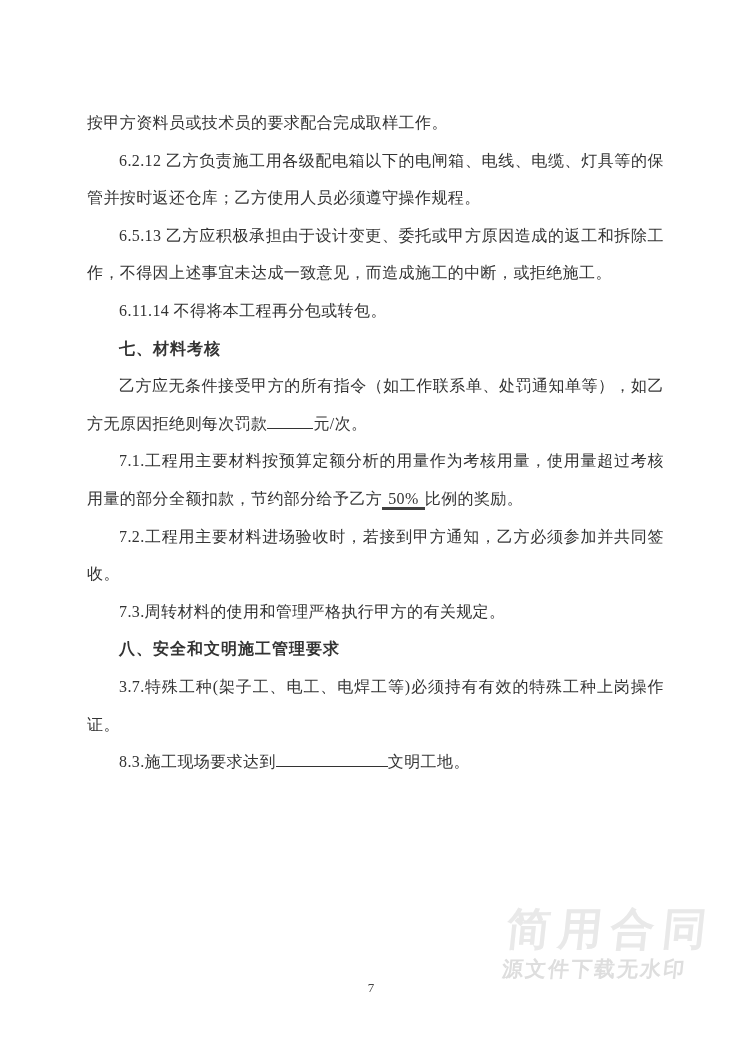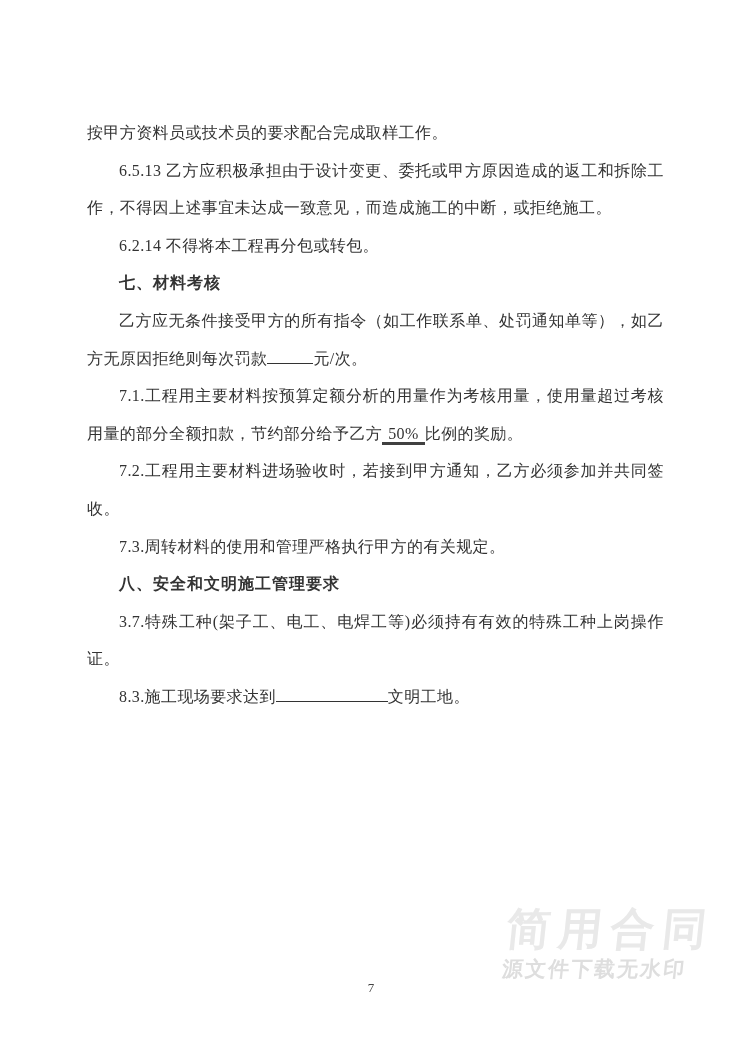--- a/index.html
+++ b/index.html
@@ -12,21 +12,21 @@
     width: 742px;
     height: 1049px;
     background: #ffffff;
     overflow: hidden;
     font-family: "Liberation Serif", serif;
     color: #333333;
   }
   .content {
     position: absolute;
     left: 87px;
-    top: 16px;
+    top: 6px;
     width: 577px;
     padding-top: 98px;
   }
   .para {
     margin: 0;
     font-size: 16px;
     line-height: 37.6px;
     text-align: justify;
     text-indent: 2em;
     letter-spacing: 0.4px;
@@ -87,24 +87,25 @@
 </style>
 </head>
 <body>
 
 <div class="page">
 
   <div class="content">
 
     <p class="para no-indent">按甲方资料员或技术员的要求配合完成取样工作。</p>
 
+    <p class="para">6.2.12 乙方负责施工用各级配电箱以下的电闸箱、电线、电缆、灯具等的保管并按时返还仓库；乙方使用人员必须遵守操作规程。</p>
 
     <p class="para">6.5.13 乙方应积极承担由于设计变更、委托或甲方原因造成的返工和拆除工作，不得因上述事宜未达成一致意见，而造成施工的中断，或拒绝施工。</p>
 
-    <p class="para">6.2.14 不得将本工程再分包或转包。</p>
+    <p class="para">6.11.14 不得将本工程再分包或转包。</p>
 
     <p class="para heading">七、材料考核</p>
 
     <p class="para">
       <span>乙方应无条件接受甲方的所有指令（如工作联系单、处罚通知单等），如乙方无原因拒绝则每次罚款</span><span class="blank short"></span><span>元/次。</span>
     </p>
 
     <p class="para">
       <span>7.1.工程用主要材料按预算定额分析的用量作为考核用量，使用量超过考核用量的部分全额扣款，节约部分给予乙方</span><span class="uval">50%</span><span>比例的奖励。</span>
     </p>

